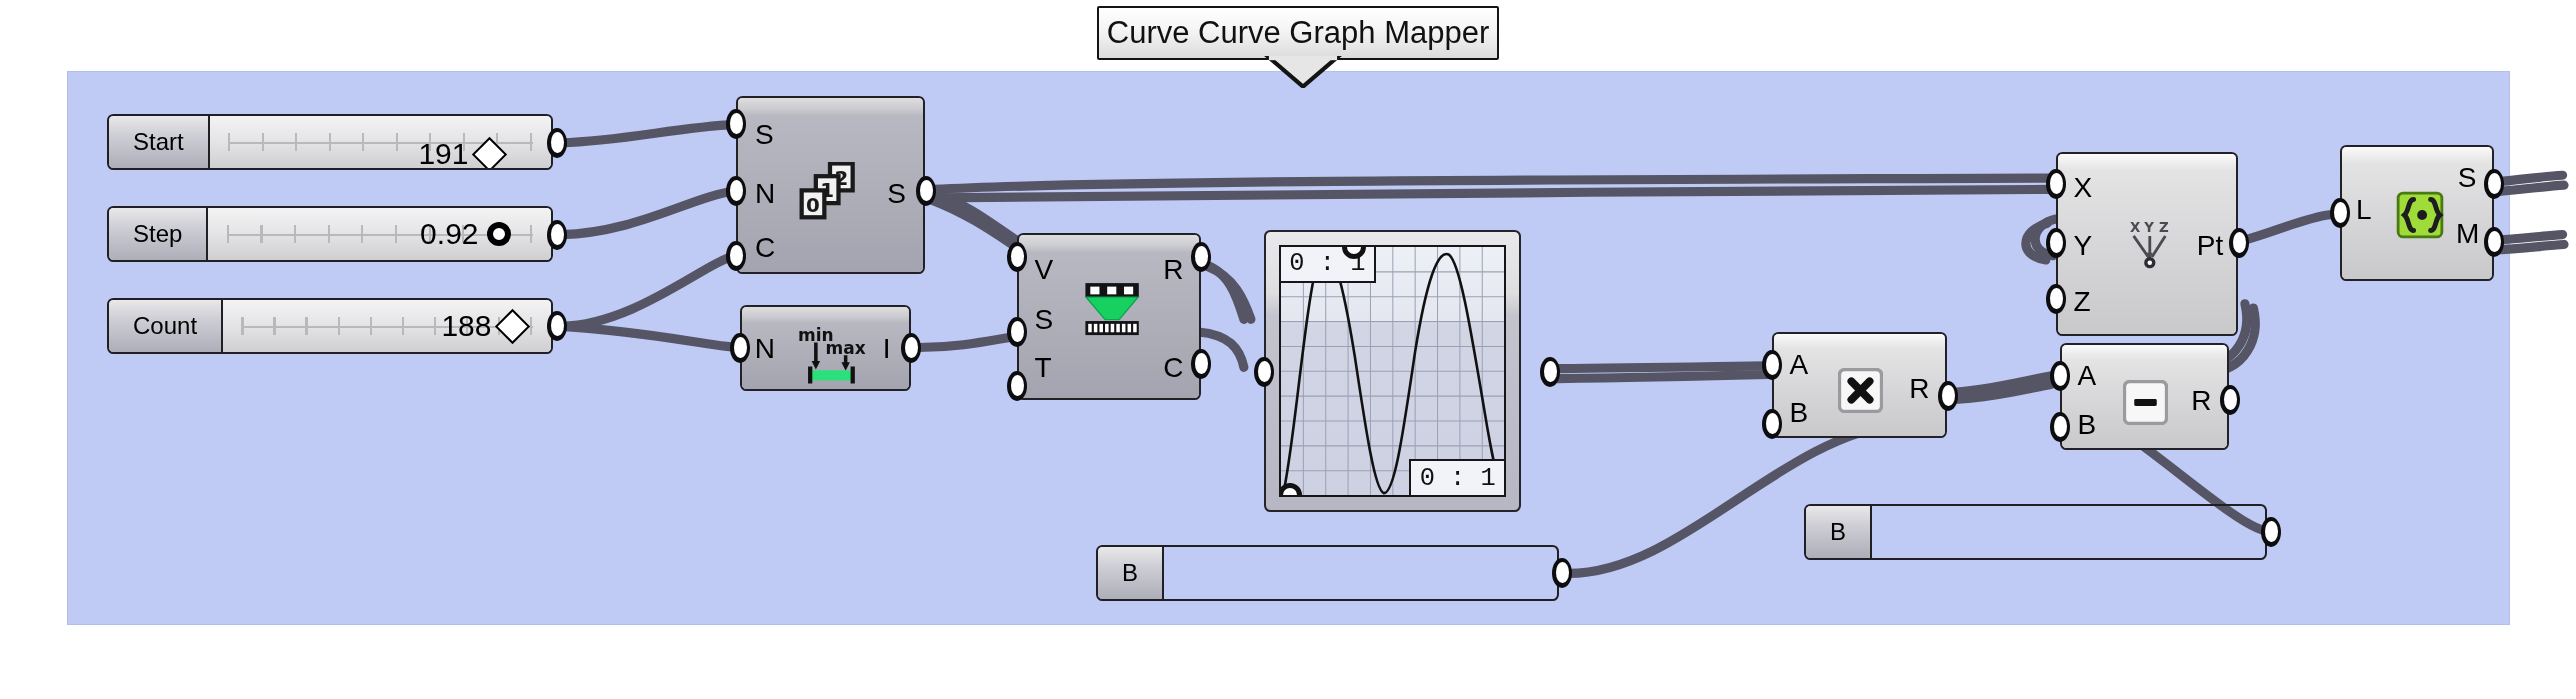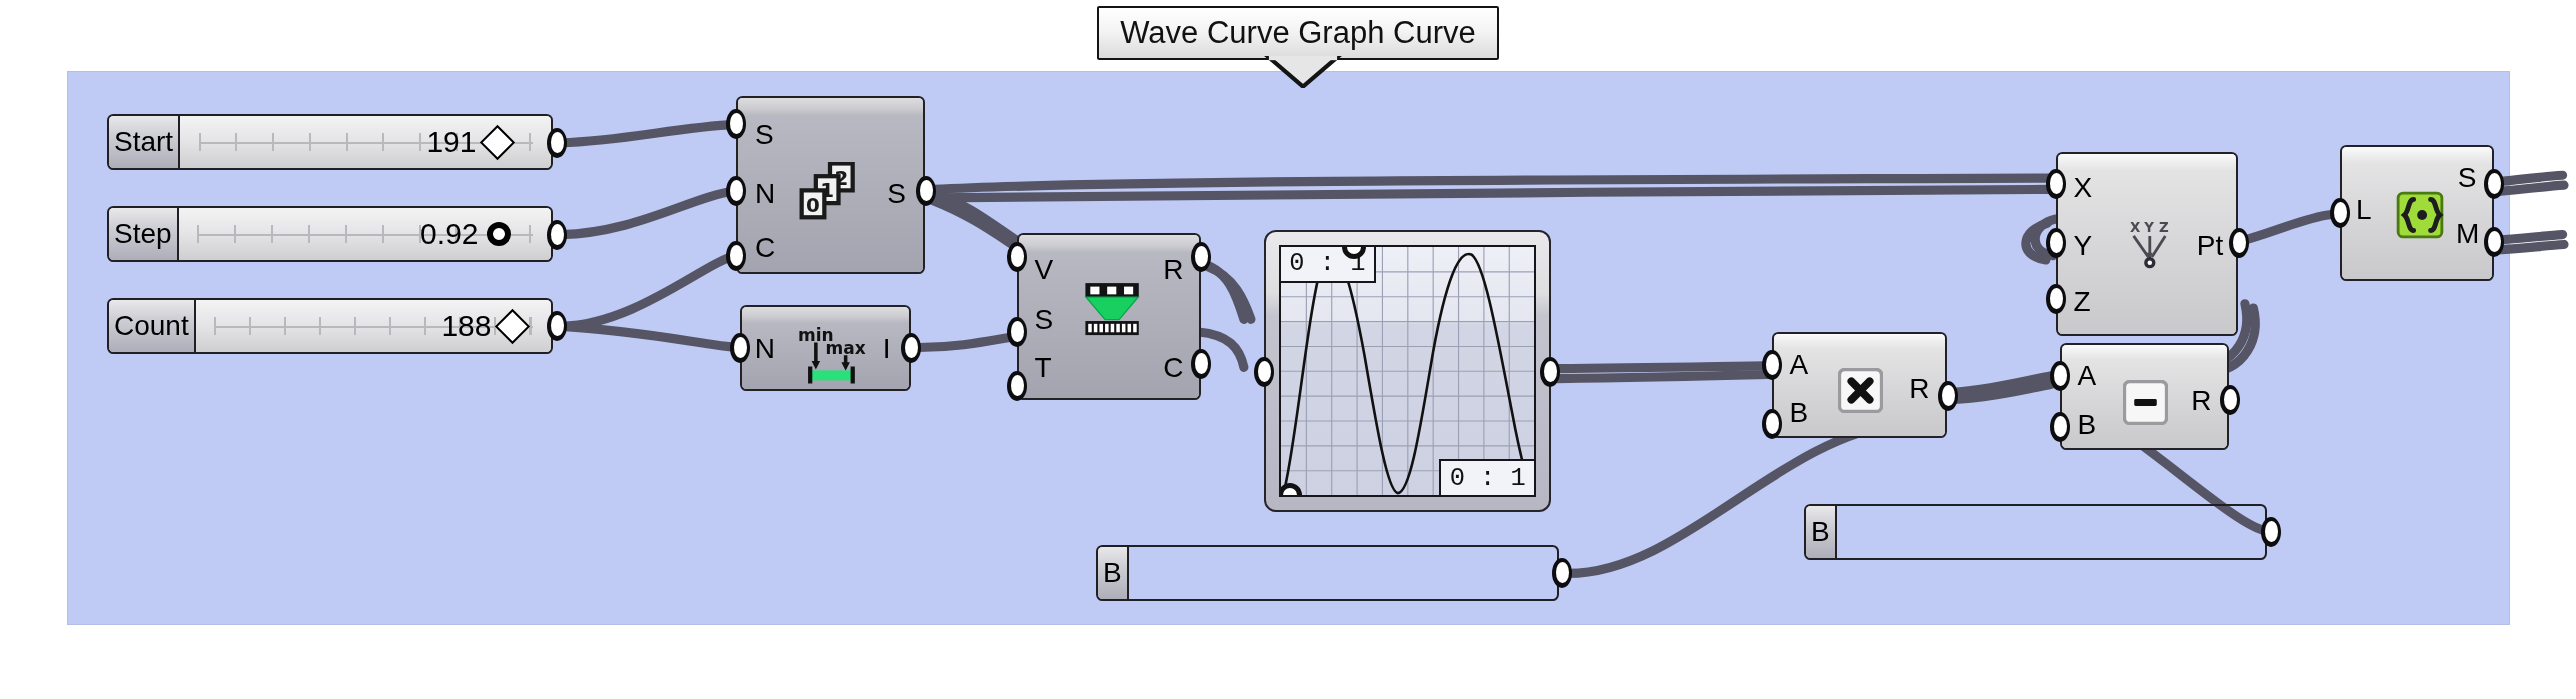--- a/index.html
+++ b/index.html
@@ -37,21 +37,21 @@
   
   .nub{position:absolute;width:20px;height:30px;background:#0d0d10;border-radius:50%;}
   .nub i{position:absolute;left:4.2px;top:4.2px;width:12.7px;height:21px;background:#ffffff;border-radius:50%;display:block;}
   .nub.left{left:-10.6px;}
   .nub.right{right:-10.6px;}
 
   
   .slider{position:absolute;box-sizing:border-box;border:2.8px solid #202024;
       border-radius:6.4px;display:flex;overflow:hidden;}
   .slider .name{flex:0 0 auto;display:flex;align-items:center;justify-content:center;
-      padding:0 5px;color:#000;font-size:28px;
+      padding:0 24px;color:#000;font-size:24px;
       background:linear-gradient(to bottom,#e9e9eb 0%,#cfcfd6 35%,#aeaeba 100%);
       border-right:2.8px solid #202024;}
   .slider .track{flex:1 1 auto;position:relative;
       background:linear-gradient(to bottom,#f3f3f4 0%,#e4e4e6 50%,#cfcfd2 100%);}
   .slider .ticks{position:absolute;left:18.4px;right:18.4px;top:50%;height:18.4px;margin-top:-9.2px;}
   .slider .ticks .base{position:absolute;left:0;right:0;top:50%;height:2.1px;background:#b9b9bd;}
   .slider .ticks .tk{position:absolute;top:0;width:2.1px;height:18.4px;background:#b9b9bd;}
   .slider .readout{position:absolute;top:50%;transform:translateY(-50%);
       display:flex;align-items:center;gap:8.5px;color:#000;font-size:30px;white-space:nowrap;}
   .handle-diamond{width:21px;height:21px;background:#ffffff;border:2.8px solid #000;
@@ -128,21 +128,21 @@
       <path d="M3210,752 C3170,744 3080,660 2992,600"></path>
 
       <path d="M3530,258 C3570,254 3600,250 3630,248"></path>
       <path d="M3530,272 C3572,268 3602,264 3632,262"></path>
       <path d="M3530,340 C3570,338 3600,334 3630,332"></path>
       <path d="M3530,354 C3572,352 3602,348 3632,346"></path>
     </g>
   </svg>
 
   <div class="title-balloon" style="left:1097px;top:5.6px;width:402px;height:54px;font-size:31px;">
-    <span>Wave Curve Graph Curve</span>
+    <span>Curve Curve Graph Mapper</span>
   </div>
   <svg class="balloon-tail" style="left:1264px;top:56px;" width="78" height="32" viewBox="0 0 110 46">
     <polygon points="6,2 104,2 55,44" fill="#e6e6e6" stroke="#141414" stroke-width="6"></polygon>
     <rect x="6" y="0" width="98" height="6" fill="#e6e6e6"></rect>
   </svg>
 
   <div class="slider" style="left:107px;top:114px;width:446px;height:56px;">
     <div class="name">Start</div>
     <div class="track">
       <div class="ticks">
@@ -151,21 +151,21 @@
           <div class="tk" style="left:11%"></div>
         <div class="tk" style="left:22%"></div>
           <div class="tk" style="left:33%"></div>
         <div class="tk" style="left:44%"></div>
           <div class="tk" style="left:55%"></div>
         <div class="tk" style="left:66%"></div>
           <div class="tk" style="left:77%"></div>
         <div class="tk" style="left:88%"></div>
           <div class="tk" style="left:99%"></div>
       </div>
-      <div class="readout" style="right:41px;">
+      <div class="readout" style="right:49px;margin-top:12px;">
         <span>191</span>
         <span class="handle-diamond"></span>
       </div>
     </div>
   </div>
   <div class="nub right" style="left:547px;top:128px;">
       <i></i>
     </div>
 
   <div class="slider" style="left:107px;top:206px;width:446px;height:56px;">
@@ -319,21 +319,21 @@
   <div class="nub left" style="left:1007px;top:371px;">
       <i></i>
     </div>
   <div class="nub right" style="left:1191px;top:242px;">
       <i></i>
     </div>
   <div class="nub right" style="left:1191px;top:349px;">
       <i></i>
     </div>
 
-  <div class="gm" style="left:1264px;top:230px;width:287px;height:282px;border-radius:12px;">
+  <div class="gm" style="left:1264px;top:230px;width:257px;height:282px;">
     <div class="plot">
       <svg width="100%" height="100%" viewBox="0 0 100 100" preserveAspectRatio="none">
         <defs>
           <linearGradient id="gmbg" x1="0" y1="0" x2="0" y2="1">
             <stop offset="0%" stop-color="#eef0f7"></stop>
             <stop offset="30%" stop-color="#e4e6f0"></stop>
             <stop offset="31%" stop-color="#d2d5e4"></stop>
             <stop offset="100%" stop-color="#cdd1e2"></stop>
           </linearGradient>
         </defs>

